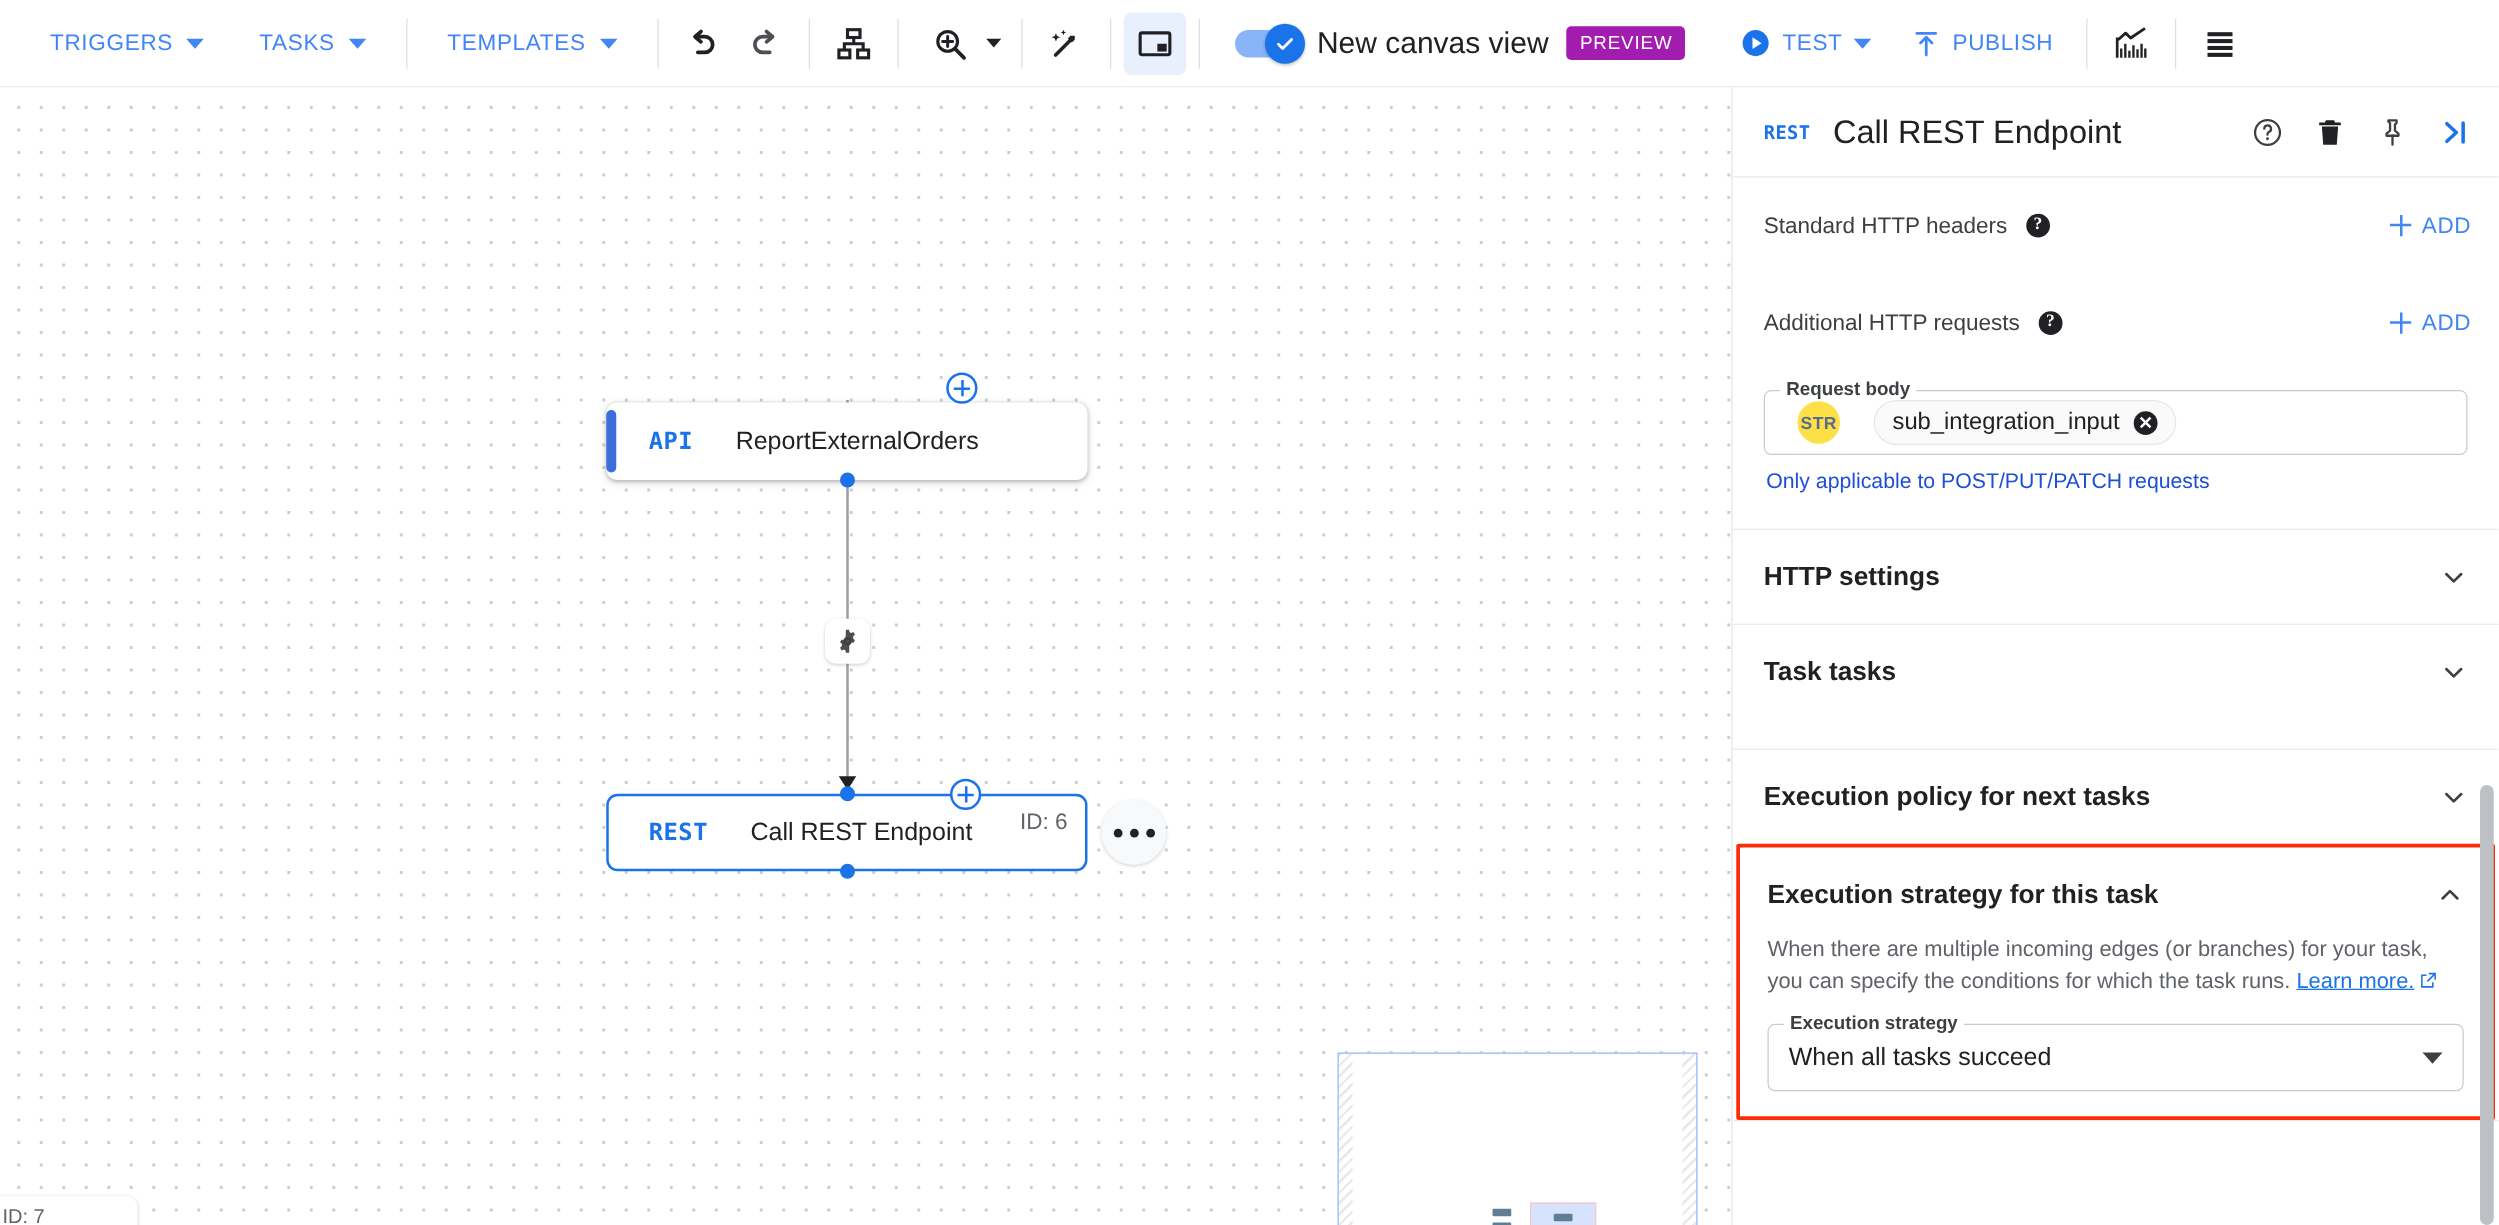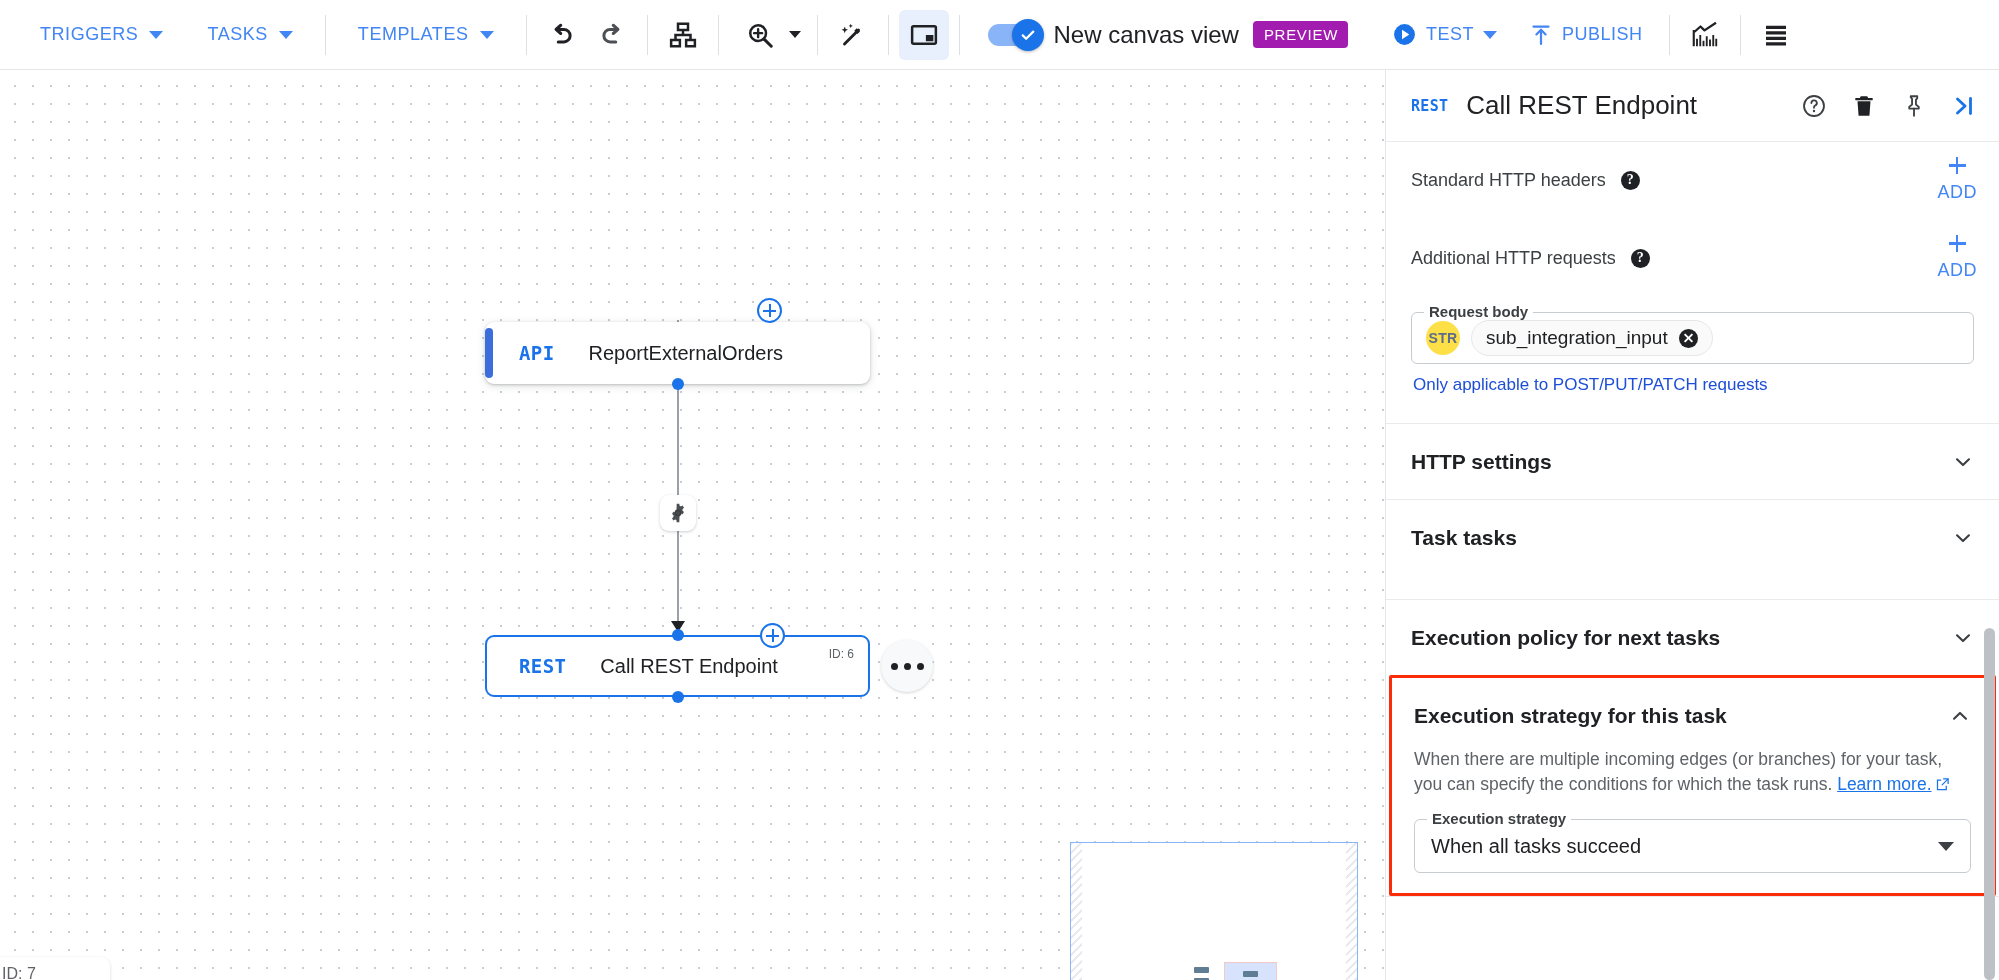--- a/index.html
+++ b/index.html
@@ -126,21 +126,21 @@
     font-size: 19px; font-weight: 700;
     letter-spacing: .4px;
     margin-left: 34px;
   }
   .node-title {
     font-size: 20px; color: #202124;
     margin-left: 34px;
   }
   .node-id {
     position: absolute; right: 14px; top: 10px;
-    font-size: 12px; color: #5f6368;
+    font-size: 18px; color: #5f6368;
   }
 
   .node.selected {
     border: 2px solid #1a73e8;
     box-shadow: none;
   }
 
   .port {
     position: absolute; width: 12px; height: 12px;
     border-radius: 50%; background: #1a73e8;
@@ -265,40 +265,40 @@
     background: #202124; color: #fff;
     font-size: 14px; font-weight: 700;
     display: flex; align-items: center; justify-content: center;
     margin-left: 15px; cursor: pointer;
     font-family: "Liberation Serif", serif;
   }
   .add-btn {
     margin-left: auto; display: flex; align-items: center; gap: 8px;
     color: #4285f4; font-size: 18px; font-weight: 500; letter-spacing: .5px;
     cursor: pointer;
-    flex-direction: column;
   }
   .plus-glyph {
     position: relative; width: 17px; height: 17px; display:inline-block;
   }
   .plus-glyph::before, .plus-glyph::after {
     content: ""; position: absolute; background: #4285f4; left:50%; top:50%;
   }
   .plus-glyph::before { width: 17px; height: 2.4px; margin-left:-8.5px; margin-top:-1.2px; }
   .plus-glyph::after  { width: 2.4px; height: 17px; margin-left:-1.2px; margin-top:-8.5px; }
 
   
   .ofield {
     position: relative;
     margin: 0 25px;
     border: 1px solid #c7ccd1;
     border-radius: 6px;
     height: 52px;
     display: flex; align-items: center;
-    padding: 0 14px;
+    padding: 0 26px;
+    gap: 16px;
   }
   .ofield > .legend {
     position: absolute; top: -10px; left: 12px;
     background: #ffffff; padding: 0 5px;
     font-size: 15px; color: #3c4043; font-weight: 700;
   }
   .chip-str {
     width: 34px; height: 34px; border-radius: 50%;
     background: #fde047; color: #5c6b8a;
     font-size: 14px; font-weight: 700; letter-spacing: .4px;

